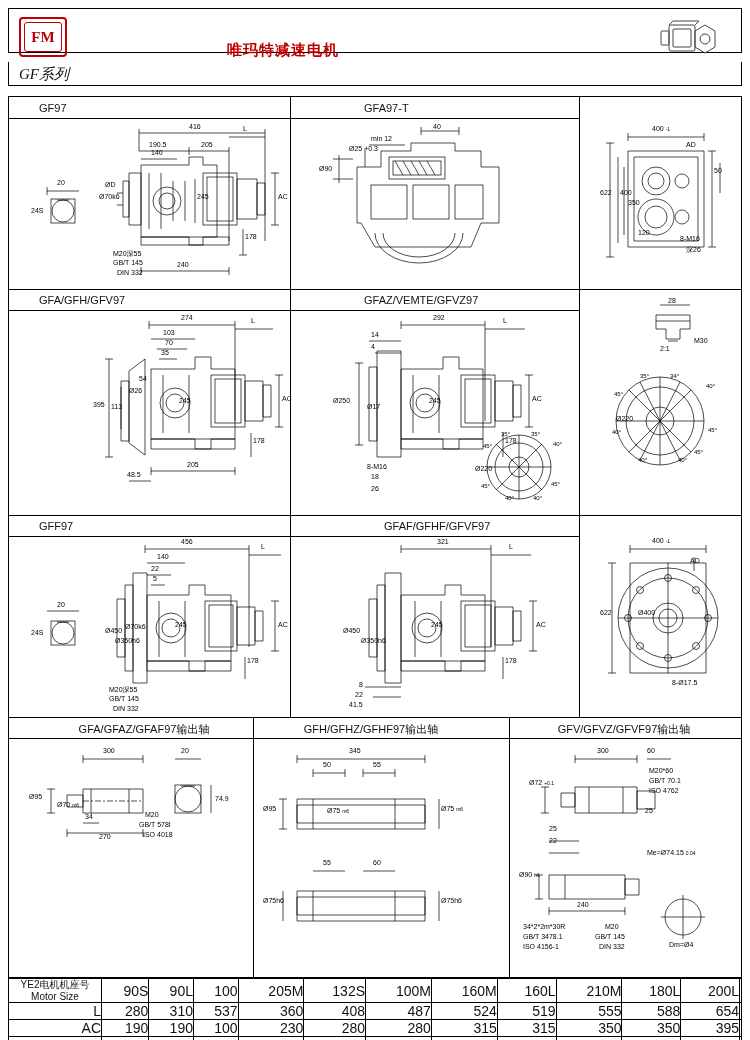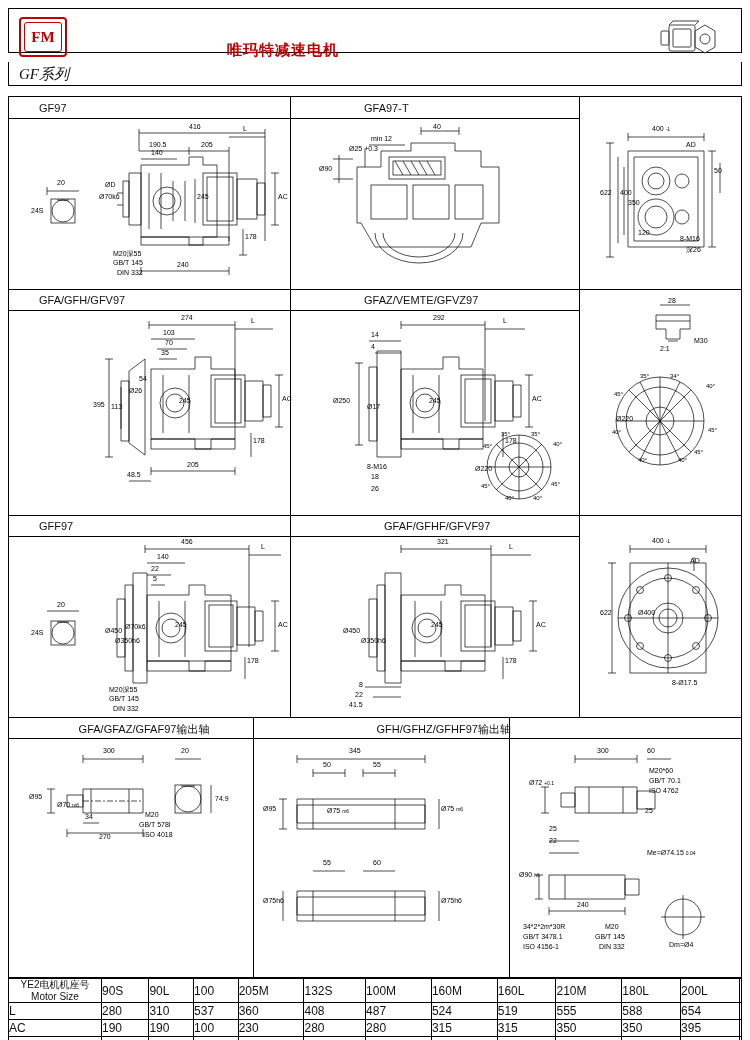--- a/index.html
+++ b/index.html
@@ -32,21 +32,21 @@
   .celltitle{position:absolute;font-size:11px;}
 
   
   .dw{position:absolute;}
   svg{display:block;overflow:visible;}
   .lbl{position:absolute;font-size:7px;color:#000;white-space:nowrap;font-family:"Liberation Sans",sans-serif;}
   .lbl.sm{font-size:6px;}
 
   
   .tbl{position:absolute;left:8px;top:978px;width:734px;border-collapse:collapse;}
-  .tbl td,.tbl th{border:1px solid #000;font-size:12px;text-align:left;height:16px;padding:0;font-weight:normal;}
+  .tbl td,.tbl th{border:1px solid #000;font-size:14px;text-align:right;height:16px;padding:0;font-weight:normal;}
   .tbl .hcell{width:92px;text-align:center;font-size:10px;line-height:1.15;}
   .tbl .lbl-c{width:92px;}
 </style>
 </head>
 <body>
 
 <div class="page">
 
   <div class="header">
     <div class="logo-badge">
@@ -92,21 +92,22 @@
     <div class="celltitle" style="left:30px;top:5px">GF97</div>
     <div class="celltitle" style="left:355px;top:5px">GFA97-T</div>
 
     <div class="celltitle" style="left:30px;top:197px">GFA/GFH/GFV97</div>
     <div class="celltitle" style="left:355px;top:197px">GFAZ/VEMTE/GFVZ97</div>
 
     <div class="celltitle" style="left:30px;top:423px">GFF97</div>
     <div class="celltitle" style="left:375px;top:423px">GFAF/GFHF/GFVF97</div>
 
     <div class="celltitle" style="left:40px;top:625px;width:190px;text-align:center">GFA/GFAZ/GFAF97输出轴</div>
-    <div class="celltitle" style="left:272px;top:625px;width:230px;text-align:right">GFH/GFHZ/GFHF97输出轴</div>
+    <div class="celltitle" style="left:247px;top:625px;width:230px;text-align:center">GFH/GFHZ/GFHF97输出轴</div>
+    <div class="celltitle" style="left:505px;top:625px;width:220px;text-align:center">GFV/GFVZ/GFVF97输出轴</div>
 
     <div class="dw" style="left:20px;top:24px;width:258px;height:166px">
       <svg width="258" height="166" viewBox="0 0 258 166">
         <g fill="none" stroke="#000" stroke-width="0.7">
 
           <line x1="110" y1="12" x2="236" y2="12"></line>
           <line x1="110" y1="8" x2="110" y2="30"></line>
           <line x1="236" y1="8" x2="236" y2="120"></line>
 
           <line x1="110" y1="30" x2="160" y2="30"></line>

